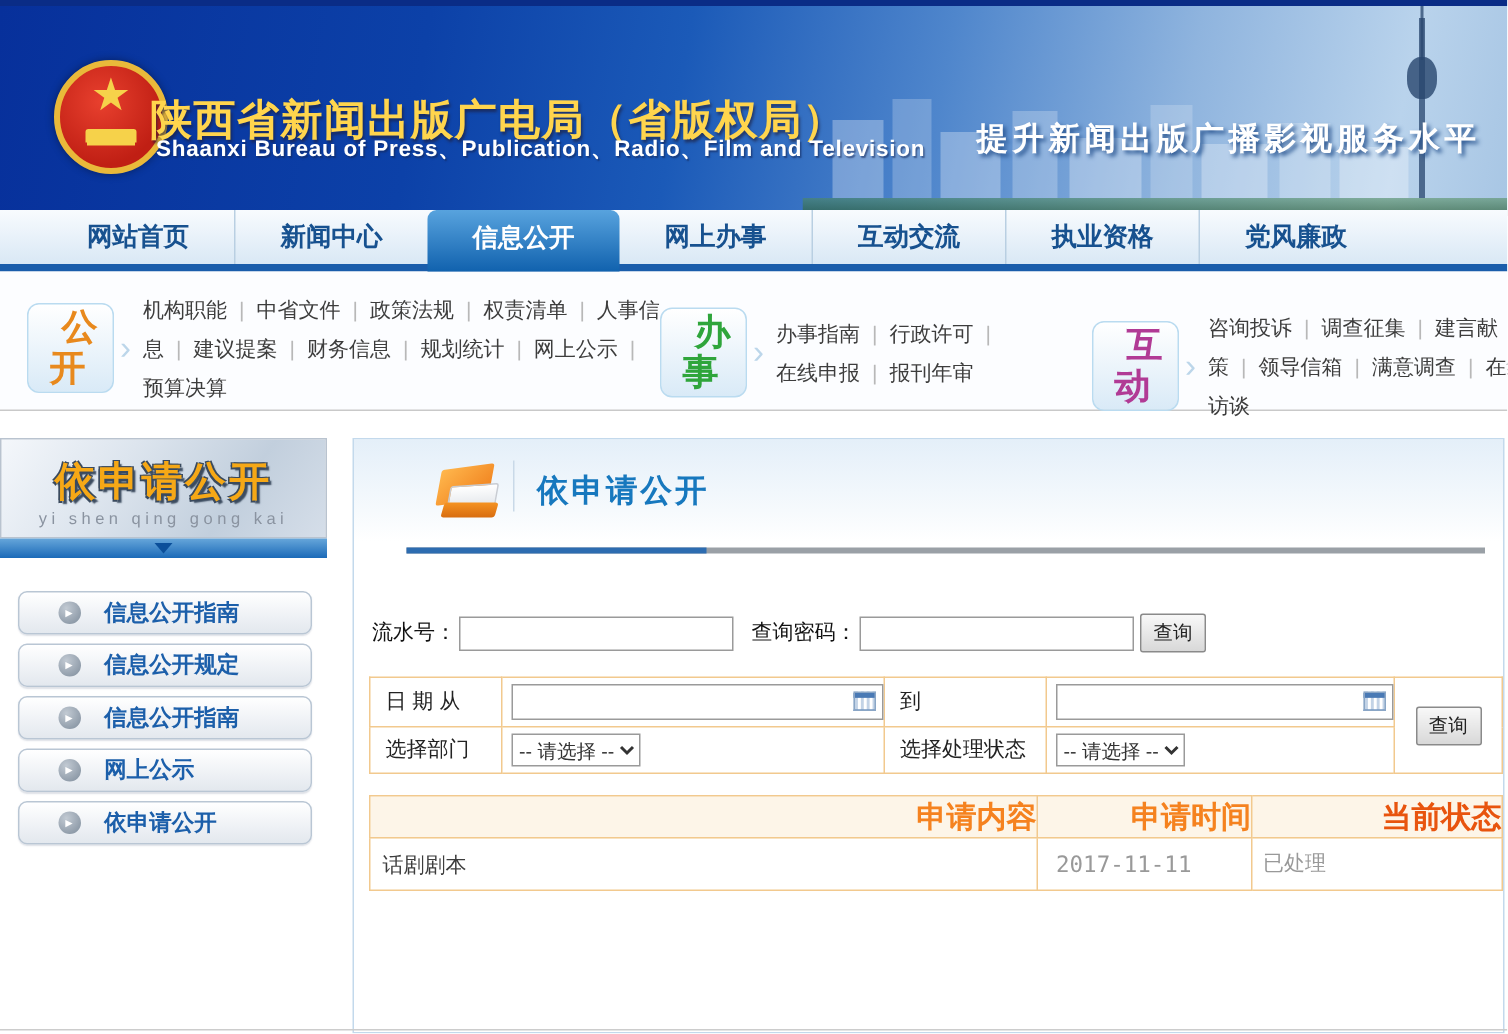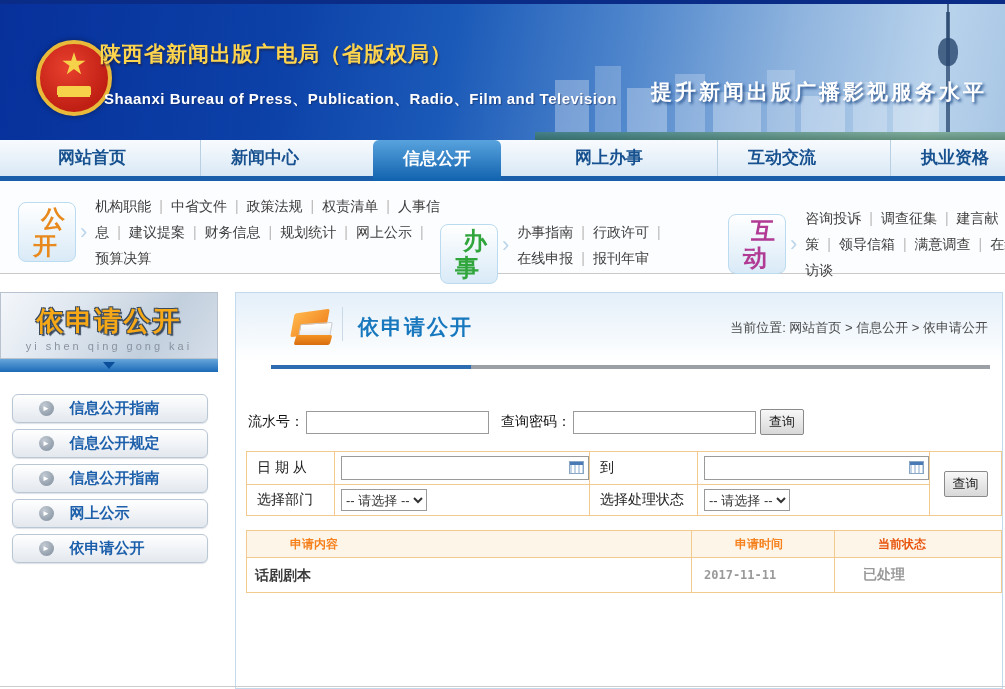--- a/index.html
+++ b/index.html
@@ -9,60 +9,60 @@
   
   .hdr { position:absolute; left:0; top:0; width:1005px; height:140px;
     background:linear-gradient(100deg,#07309b 0%,#0c41a8 28%,#1b5ab8 45%,#4f86cc 62%,#8fb4de 78%,#b9d3ec 92%,#a8c6e4 100%);
     border-top:4px solid #0a2c86; }
   .emblem { position:absolute; left:36px; top:36px; width:76px; height:76px; border-radius:50%;
     background:radial-gradient(circle at 40% 35%, #e8402e 0%, #c01f14 70%);
     border:4px solid #e9b93a; box-shadow:0 0 6px rgba(0,0,0,.4); text-align:center; }
   .emblem .star { color:#f6d24a; font-size:30px; line-height:40px; display:block; }
   .emblem .gate { display:block; width:34px; height:9px; margin:2px auto 0;
     background:#f6d24a; border-radius:2px 2px 0 0; box-shadow:0 3px 0 -1px #f6d24a; }
-  .site-title { position:absolute; left:100px; top:36px; font-size:21px; font-weight:bold;
+  .site-title { position:absolute; left:100px; top:57px; font-size:28px; font-weight:bold;
     color:#ffd54d; letter-spacing:1px; text-shadow:1px 2px 2px rgba(30,30,60,.65); white-space:nowrap; }
   .site-sub { position:absolute; left:104px; top:86px; font-size:15px; font-weight:bold; color:#fff;
     text-shadow:1px 1px 1px rgba(20,40,90,.6); letter-spacing:.5px; white-space:nowrap; }
   .city { position:absolute; right:0; top:0; width:470px; height:140px; overflow:hidden; }
   .city .b { position:absolute; background:rgba(255,255,255,.30); }
   .city .green { position:absolute; bottom:0; right:0; width:470px; height:12px;
     background:linear-gradient(rgba(80,140,90,.55), rgba(40,90,50,.7)); }
   .tower-pole { position:absolute; right:55px; top:8px; width:4px; height:120px; background:rgba(40,70,110,.75); }
   .tower-bulb { position:absolute; right:47px; top:34px; width:20px; height:28px; border-radius:45%;
     background:rgba(40,70,110,.8); }
   .tower-tip { position:absolute; right:56px; top:0; width:2px; height:36px; background:rgba(40,70,110,.75); }
   .slogan { position:absolute; right:18px; top:74px; font-family:"DejaVu Serif", serif; font-size:21px;
     font-weight:bold; color:#fff; letter-spacing:3px; text-shadow:2px 2px 3px #27538f; white-space:nowrap; }
 
   
   .nav { position:absolute; left:0; top:140px; width:1005px; height:36px;
     background:linear-gradient(#f8fbfe,#d9e8f5); display:flex; padding-left:28px; }
   .nav-underline { position:absolute; left:0; top:176px; width:1005px; height:5px; background:#1a5dab; }
   .nav-item { position:relative; padding:0 30px; line-height:36px; font-size:17px; font-weight:bold;
     color:#17518f; cursor:pointer; white-space:nowrap; }
-  .nav-item + .nav-item { border-left:1px solid #b9cfe2;margin-left:44px; }
+  .nav-item + .nav-item { border-left:1px solid #b9cfe2; }
   .nav-item.active { z-index:3; margin-top:0; height:41px; line-height:38px; color:#fff;
     background:linear-gradient(#58a3de,#1162ae); border-radius:6px 6px 0 0; border-left:none; }
   .nav-item.active + .nav-item { border-left:none; }
 
   
   .subnav { position:absolute; left:0; top:181px; width:1005px; height:93px; background:#fcfdff;
     border-bottom:1px solid #c9c9c9; }
   .sn-group { position:absolute; display:flex; align-items:center; }
   .sn-badge { width:58px; min-height:54px; border:1px solid #badbf0; border-radius:8px;
     background:linear-gradient(#ffffff,#d9eaf7); font-size:24px; font-weight:bold; line-height:27px;
     text-align:center; padding:2px 0; letter-spacing:8px; text-indent:8px;
     display:flex; align-items:center; justify-content:center; word-break:break-all; width:58px; }
   .sn-badge span { width:28px; display:block; }
   .sn-chev { color:#bcd6ea; font-size:22px; margin:0 8px 0 4px; }
   .sn-links { font-size:14px; color:#3d3d3d; line-height:26px; word-break:break-all; }
   .sn-link { cursor:pointer; }
   .sn-link:not(:first-child)::before { content:"|"; color:#b8b8b8; margin:0 8px; }
-  .c-orange { color:#e8891d; } .c-green { color:#2fa53b;margin-top:19px; } .c-magenta { color:#b13a95; }
+  .c-orange { color:#e8891d; } .c-green { color:#2fa53b; } .c-magenta { color:#b13a95; }
   .g1 { left:18px; top:12px; } .g1 .sn-links { width:345px; }
   .g2 { left:440px; top:24px; } .g2 .sn-links { width:160px; }
   .g3 { left:728px; top:24px; } .g3 .sn-links { width:215px; }
 
   
   .sidebar { position:absolute; left:0; top:292px; width:219px; height:397px; }
   .sb-banner { width:218px; height:67px; border:1px solid #b9c3cf;
     background:linear-gradient(125deg,#f4f7fb 0%,#dde5ee 35%,#c2cfdd 70%,#d5dee9 100%); text-align:center; }
   .sb-banner-title { margin-top:10px; font-size:27px; font-weight:bold; color:#f6a816; letter-spacing:2px;
     text-shadow:-1px -1px 0 #3a4a5e, 1px -1px 0 #3a4a5e, -1px 1px 0 #3a4a5e, 2px 2px 1px #3a4a5e; }
@@ -117,26 +117,26 @@
   .date-input { width:248px; height:24px; border:1px solid #9a9a9a; padding:0 20px 0 4px; font-size:13px; }
   .date-input.d2 { width:225px; }
   .cal-icon { position:absolute; right:5px; top:5px; width:15px; height:13px; border:1px solid #8aa6c6;
     background:linear-gradient(#4a7ab5 0 3px, rgba(0,0,0,0) 3px),
       repeating-linear-gradient(90deg,#c3d3e6 0 2px,#ffffff 2px 4px); cursor:pointer; }
   .sel { font-size:13px; color:#333; height:22px; border:1px solid #9a9a9a; background:#fff;
     font-family:"Liberation Sans", sans-serif; }
 
   .results-table { margin:14px 0 0 10px; width:755px; border:1px solid #f2c98e; }
   .results-table th, .results-table td { border:1px solid #f2c98e; }
-  .results-table th { height:27px; background:#fdf5e8; font-size:12px; text-align:left;padding-left:43px; }
+  .results-table th { height:27px; background:#fdf5e8; font-size:20px; text-align:right; }
   .th-orange { color:#f5821f; } .th-red { color:#e8540e; }
   .td-content { font-size:14px; color:#3d3d3d; padding:5px 8px; line-height:19px; cursor:pointer; }
-  .td-time { font-family:"DejaVu Sans Mono", monospace; font-size:12px; color:#999; padding-left:12px; }
-  .td-status { font-size:14px; color:#999; padding-left:28px; }
-  .r1 td, .r2 td { height:35px;font-weight:bold; }
+  .td-time { font-family:"DejaVu Sans Mono", monospace; font-size:15px; color:#999; padding-left:12px; }
+  .td-status { font-size:14px; color:#999; padding-left:7px; }
+  .r1 td, .r2 td { height:35px; }
 
   .footer-line { position:absolute; left:0; top:686px; width:1005px; border-top:1px solid #cccccc; }
 </style>
 </head>
 <body>
 
 <div class="page">
 
   <div class="hdr">
     <div class="city">
@@ -238,21 +238,20 @@
 
   <div class="panel">
     <div class="panel-head">
       <div class="book-icon">
         <div class="cover"></div>
           <div class="pages"></div>
           <div class="base"></div>
       </div>
       <div class="head-sep"></div>
       <div class="page-title">依申请公开</div>
-      <div class="breadcrumb">当前位置: 网站首页 &gt; 信息公开 &gt; 依申请公开</div>
     </div>
     <div class="divider">
         <div class="blue"></div>
       </div>
 
     <div class="search-row">
       <label>流水号：</label>
       <input class="txt-input" type="text" style="">
       <label class="sr-gap1">查询密码：</label>
       <input class="txt-input" type="text" style="">

